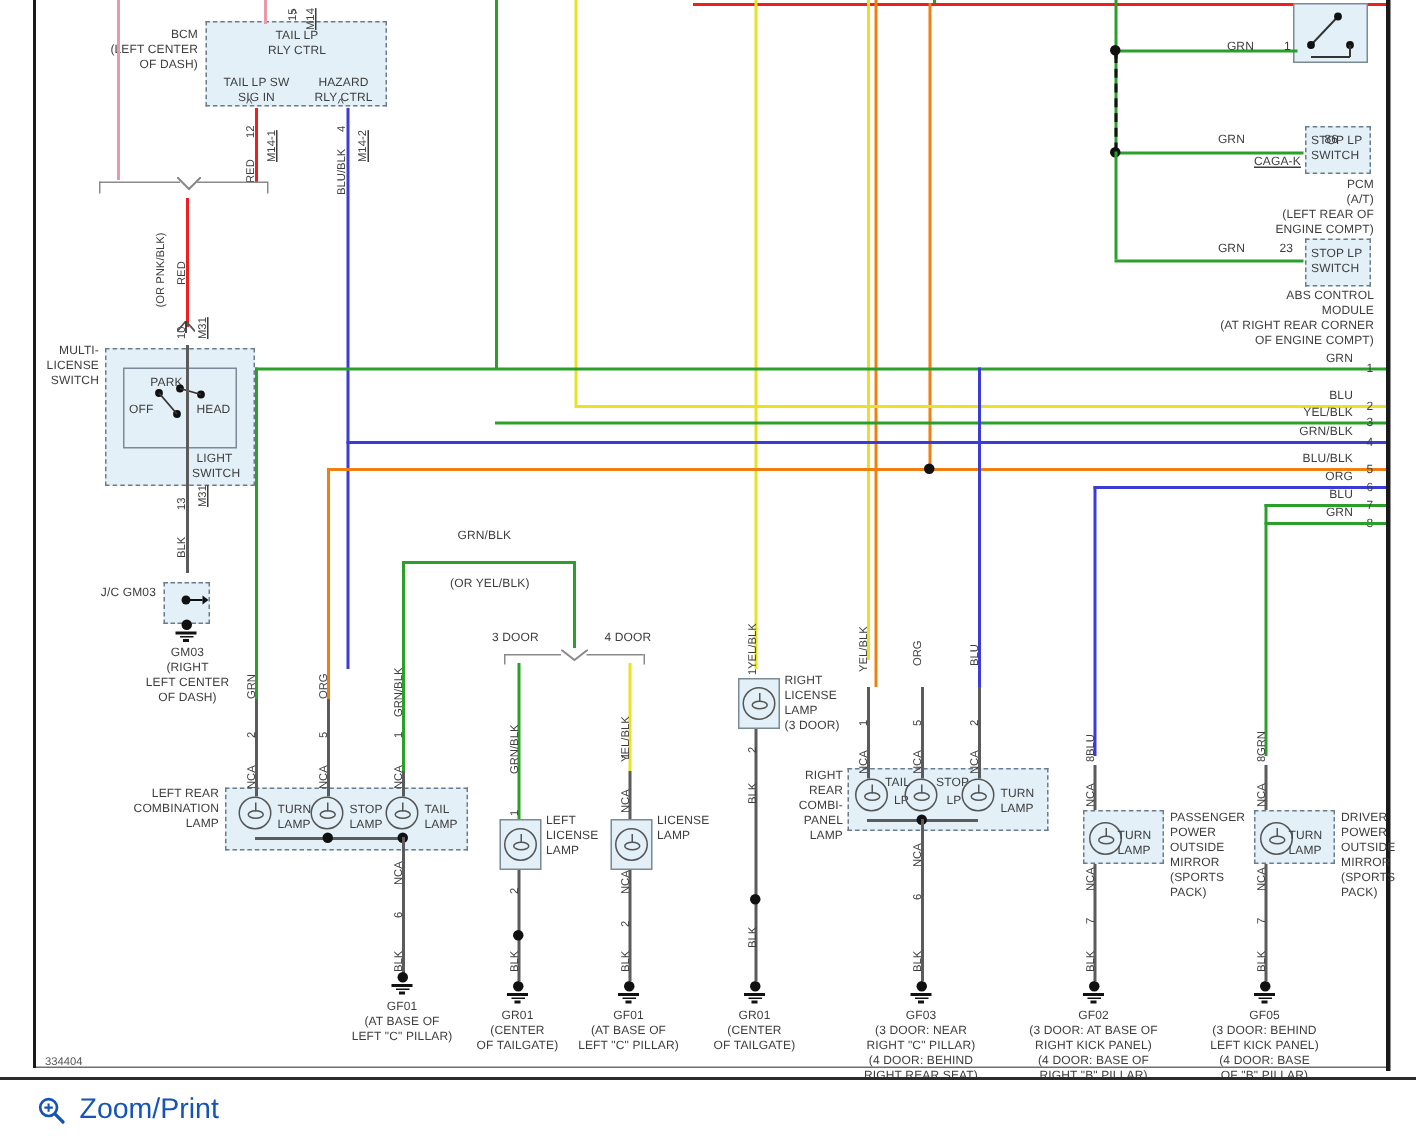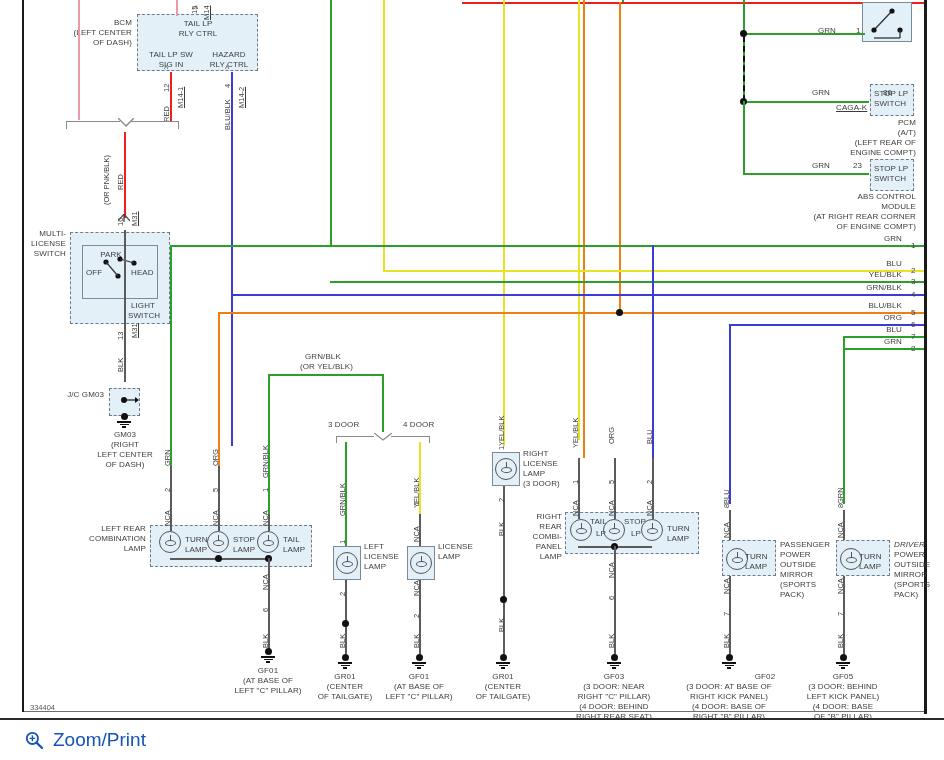--- a/index.html
+++ b/index.html
@@ -244,21 +244,21 @@
         <div class="t r" style="left: 820px; top: 313px; width: 82px;">ORG</div>
         <div class="t" style="left: 911px; top: 320px;">6</div>
         <div class="t r" style="left: 820px; top: 325px; width: 82px;">BLU</div>
         <div class="t" style="left: 911px; top: 332px;">7</div>
         <div class="t r" style="left: 820px; top: 337px; width: 82px;">GRN</div>
         <div class="t" style="left: 911px; top: 344px;">8</div>
         <div class="wire h" style="left: 843px; top: 348px; width: 81px; border-top-color: rgb(42, 160, 42);"></div>
       </div>
 
     <div class="t" style="left:305px;top:352px;">GRN/BLK</div>
-    <div class="t" style="left:300px;top:362px;">(OR YEL/BLK)</div>
+    <div class="t" style="left:300px;top:384px;">(OR YEL/BLK)</div>
     <div class="wire h grn" style="left:268px;top:374px;width:116px;"></div>
     <div class="wire v grn" style="left:268px;top:374px;height:140px;"></div>
     <div class="wire v grn" style="left:382px;top:374px;height:58px;"></div>
 
     <div class="t" style="left:328px;top:420px;">3 DOOR</div>
     <div class="t" style="left:403px;top:420px;">4 DOOR</div>
     <div class="brk" style="left:336px;top:436px;width:38px;"></div>
     <div class="brk" style="left:391px;top:436px;width:38px;"></div>
     <div class="brkl" style="left:336px;top:436px;height:7px;"></div>
     <div class="brkl" style="left:429px;top:436px;height:7px;"></div>
@@ -396,21 +396,21 @@
     <div class="vt" style="left:722px;top:538px;">NCA</div>
     <div class="wire v blk" style="left:729px;top:576px;height:78px;"></div>
     <div class="vt" style="left:722px;top:594px;">NCA</div>
     <div class="pin" style="left:722px;top:616px;">7</div>
     <div class="vt" style="left:722px;top:648px;">BLK</div>
 
     <div class="box" style="left:836px;top:540px;width:54px;height:36px;"></div>
     <div class="lamp" style="left:840px;top:548px;"></div>
     <div class="t" style="left:859px;top:552px;">TURN</div>
     <div class="t" style="left:859px;top:562px;">LAMP</div>
-    <div class="t" style="left:894px;top:540px;font-style:italic;">DRIVER</div>
+    <div class="t" style="left:894px;top:540px;">DRIVER</div>
     <div class="t" style="left:894px;top:550px;">POWER</div>
     <div class="t" style="left:894px;top:560px;">OUTSIDE</div>
     <div class="t" style="left:894px;top:570px;">MIRROR</div>
     <div class="t" style="left:894px;top:580px;">(SPORTS</div>
     <div class="t" style="left:894px;top:590px;">PACK)</div>
     <div class="vt" style="left:836px;top:504px;">GRN</div>
     <div class="pin" style="left:836px;top:508px;">8</div>
     <div class="wire v blk" style="left:843px;top:510px;height:30px;"></div>
     <div class="vt" style="left:836px;top:538px;">NCA</div>
     <div class="wire v blk" style="left:843px;top:576px;height:78px;"></div>
@@ -465,21 +465,21 @@
         <div class="t c" style="left: 552px; top: 682px; width: 124px;">(3 DOOR: NEAR</div>
         <div class="t c" style="left: 552px; top: 692px; width: 124px;">RIGHT "C" PILLAR)</div>
         <div class="t c" style="left: 552px; top: 702px; width: 124px;">(4 DOOR: BEHIND</div>
         <div class="t c" style="left: 552px; top: 712px; width: 124px;">RIGHT REAR SEAT)</div>
         <div class="gnd" style="left: 722px; top: 654px;">
           <i class="g0"></i>
           <i class="g1"></i>
           <i class="g2"></i>
           <i class="g3"></i>
         </div>
-        <div class="t c" style="left: 715px; top: 672px; width: 100px;">GF02</div>
+        <div class="t c" style="left: 679px; top: 672px; width: 100px;">GF02</div>
         <div class="t c" style="left: 667px; top: 682px; width: 124px;">(3 DOOR: AT BASE OF</div>
         <div class="t c" style="left: 667px; top: 692px; width: 124px;">RIGHT KICK PANEL)</div>
         <div class="t c" style="left: 667px; top: 702px; width: 124px;">(4 DOOR: BASE OF</div>
         <div class="t c" style="left: 667px; top: 712px; width: 124px;">RIGHT "B" PILLAR)</div>
         <div class="gnd" style="left: 836px; top: 654px;">
           <i class="g0"></i>
           <i class="g1"></i>
           <i class="g2"></i>
           <i class="g3"></i>
         </div>

